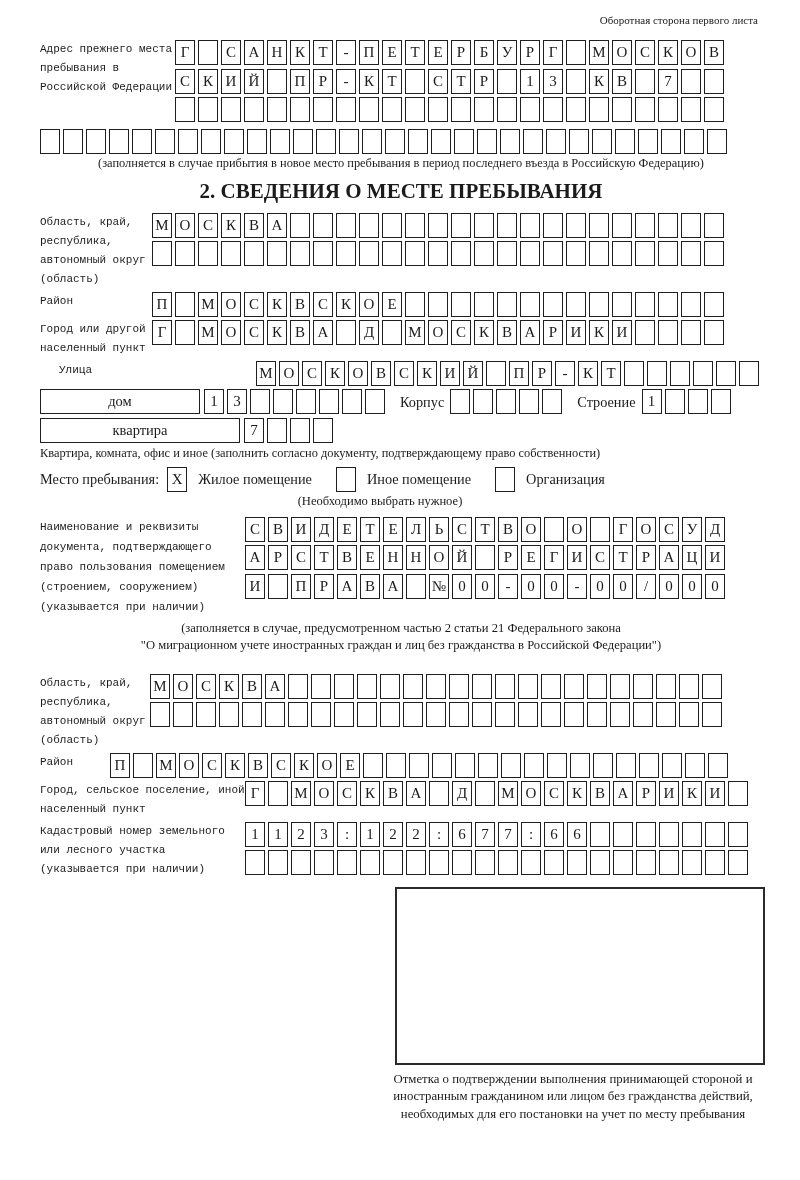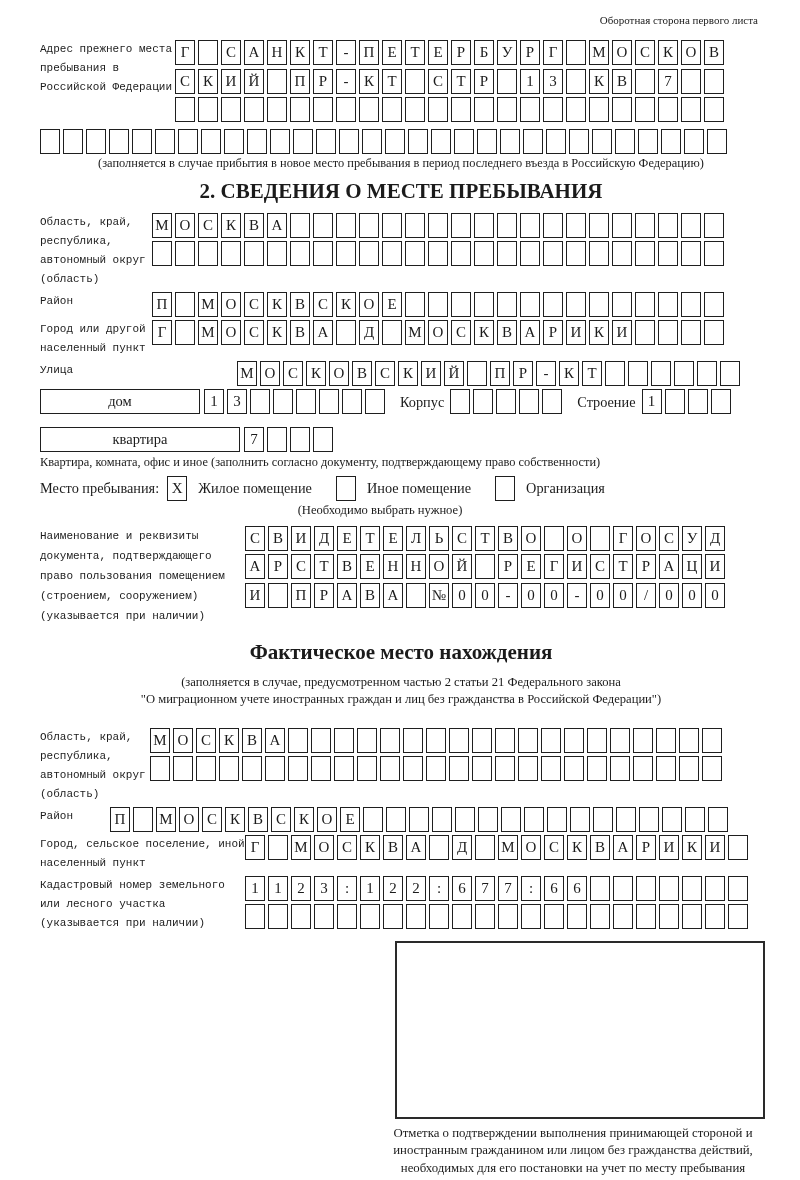--- a/index.html
+++ b/index.html
@@ -7,42 +7,42 @@
     width:800px;height:1180px;box-sizing:border-box;
     padding:14px 38px 10px 40px;
     font-family:"Liberation Serif","DejaVu Serif",serif;
     color:#1b1b1b;background:#ffffff;position:relative;overflow:hidden;
   }
   .hdr-note{text-align:right;font-size:11px;padding-right:4px;margin-bottom:14px;}
   .frow{display:flex;align-items:flex-start;margin-bottom:3px;}
   .lbl{font-size:11px;line-height:19px;flex:0 0 auto;font-family:Liberation Mono, monospace;}
   .lbl-a{width:135px;}
   .lbl-b{width:112px;}
-  .lbl-street{width:197px;}
+  .lbl-street{width:197px;margin-left:19px;}
   .lbl-doc{width:205px;line-height:20px;}
   .lbl-district2{width:70px;}
   .lbl-wide{width:205px;}
   .lbl-reg2{width:110px;}
   .cellstack>.cells{margin-bottom:3.5px;}
   .cells{display:flex;flex:0 0 auto;}
   .cell{
     width:18px;height:23px;border:1.6px solid #1f1f1f;margin-right:3px;
     display:flex;align-items:center;justify-content:center;
     font-size:15px;flex:0 0 auto;background:#fff;
   }
   .note{font-size:12.4px;margin:2px 0 4px 0;}
   .note-c{text-align:center;}
   .sec-title{font-size:21px;font-weight:bold;text-align:center;margin:8px 0 9px 0;}
   .labelbox{
     border:1.6px solid #1f1f1f;height:23px;display:flex;align-items:center;
     justify-content:center;font-size:14.5px;flex:0 0 auto;margin-right:4px;background:#fff;
   }
   .box-dom{width:158px;}
   .box-kv{width:198px;}
-  .inline-lbl{font-size:14.3px;line-height:26px;margin:0 6px 9px 12px;flex:0 0 auto;text-align:right;}
+  .inline-lbl{font-size:14.3px;line-height:26px;margin:0 6px 0 12px;flex:0 0 auto;text-align:right;}
   .stay-row{display:flex;align-items:center;margin:6px 0 2px 0;}
   .stay-row .lbl-stay{font-size:14.3px;margin-right:8px;}
   .stay-row .opt-lbl{font-size:14.3px;margin:0 24px 0 8px;}
   .choose-note{font-size:12.6px;text-align:center;width:380px;margin:1px 0 8px 150px;}
   .fact-note{font-size:12.6px;text-align:center;line-height:17px;margin-bottom:20px;}
   .stamp-wrap{margin-left:355px;margin-top:8px;}
   .stamp-box{width:366px;height:174px;border:2px solid #2a2a2a;background:#fff;}
   .stamp-caption{width:382px;margin-left:342px;text-align:center;font-size:12.8px;line-height:17.5px;margin-top:6px;} .mb2{margin-bottom:2px;}
 </style>
 </head>
@@ -440,21 +440,20 @@
           <span class="cell">0</span>
           <span class="cell">0</span>
           <span class="cell">/</span>
           <span class="cell">0</span>
           <span class="cell">0</span>
           <span class="cell">0</span>
         </div>
     </div>
   </div>
 
-  <div class="sec-title" style="margin-top:14px;">Фактическое место нахождения</div>
   <div class="fact-note">
     <span>(заполняется в случае, предусмотренном частью 2 статьи 21 Федерального закона</span><br>
     <span>"О миграционном учете иностранных граждан и лиц без гражданства в Российской Федерации")</span>
   </div>
 
   <div class="frow">
     <div class="lbl lbl-reg2">Область, край, республика, автономный округ (область)</div>
     <div class="cellstack">
       <div class="cells">
           <span class="cell">М</span>

